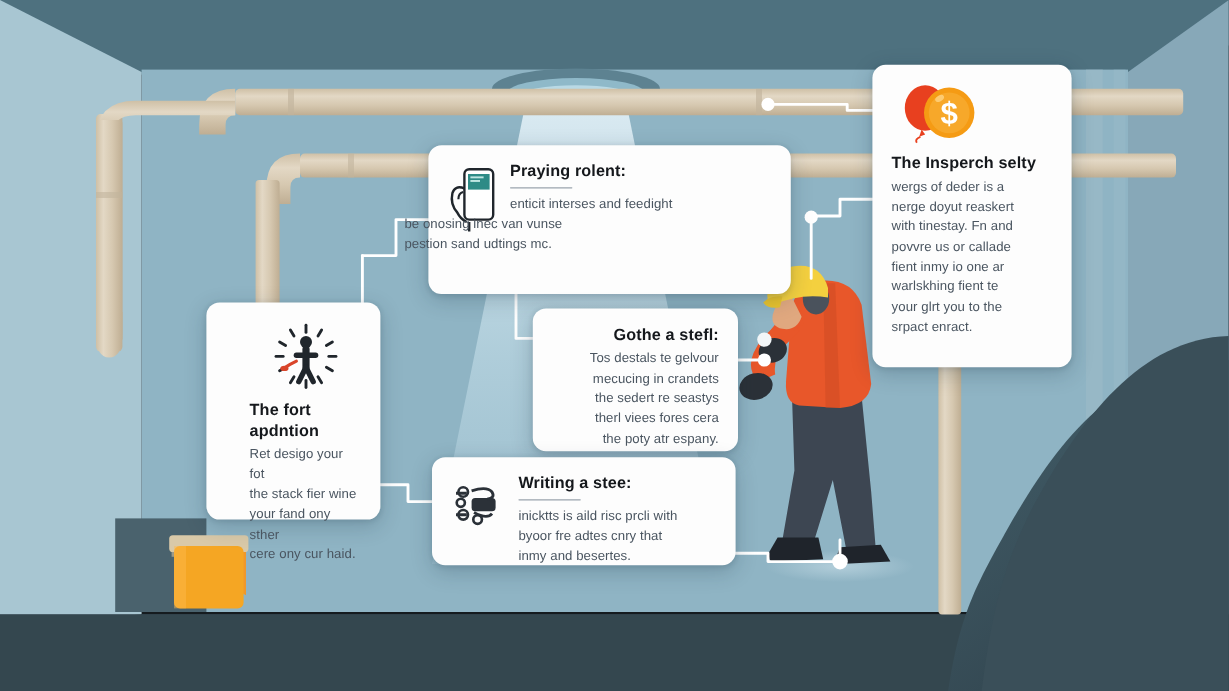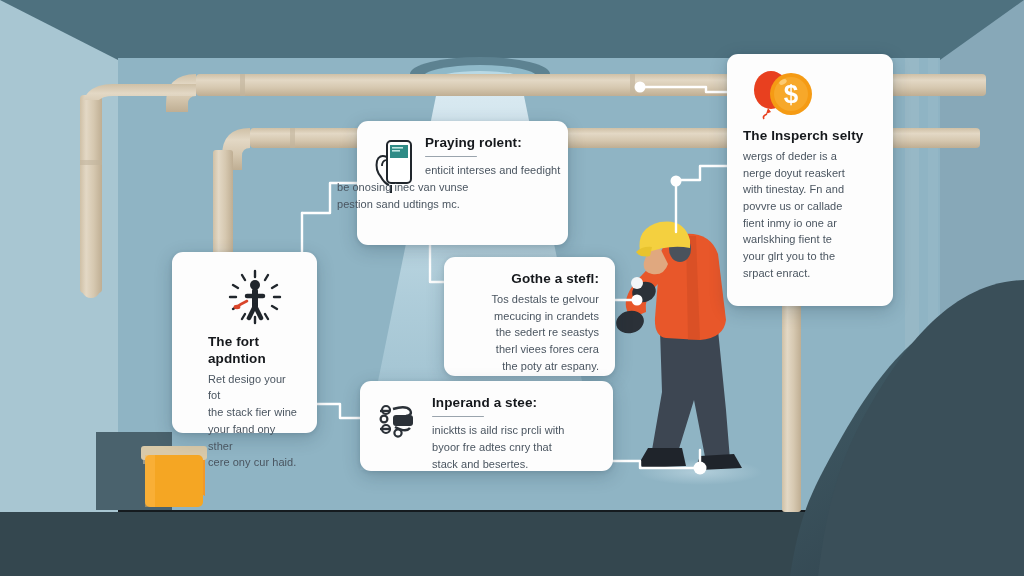--- a/index.html
+++ b/index.html
@@ -38,21 +38,21 @@
     line-height:1.52;
     color:#4a5560;
     letter-spacing:.05px;
   }
   .card.stacked { flex-direction:column; gap:4px; }
   .card.stacked .icon-col { align-self:center; padding-top:2px; padding-bottom:4px; }
 
   
   .spill { white-space:nowrap; }
 
-  #card-phone   { left:357px; top:121px; width:211px; height:124px; }
+  #card-phone   { left:357px; top:121px; width:302px; height:124px; }
   #card-gather  { left:444px; top:257px; width:171px; height:119px;text-align:right; }
   #card-writing { left:360px; top:381px; width:253px; height:90px;  }
   #card-first   { left:172px; top:252px; width:145px; height:181px;padding-left:36px; }
   #card-money   { left:727px; top:54px;  width:166px; height:252px; }
 
   .fig-icon { display:block; }
   .node-dot { fill:#ffffff; }
 </style>
 </head>
 <body>
@@ -255,26 +255,26 @@
         <path d="M19,30 Q30,36 34,31" fill="none" stroke="#2b3138" stroke-width="2.4"></path>
         <circle cx="10" cy="13" r="4" fill="none" stroke="#2b3138" stroke-width="2.2"></circle>
         <path d="M13,14 L4,14" stroke="#2b3138" stroke-width="2.4"></path>
         <circle cx="8" cy="22" r="3.4" fill="none" stroke="#2b3138" stroke-width="2.2"></circle>
         <circle cx="10" cy="32" r="4" fill="none" stroke="#2b3138" stroke-width="2.2"></circle>
         <path d="M13,32 L4,32" stroke="#2b3138" stroke-width="2.4"></path>
         <circle cx="22" cy="36" r="3.6" fill="none" stroke="#2b3138" stroke-width="2.2"></circle>
       </svg>
     </div>
     <div class="txt-col">
-      <div class="card-title">Inperand a stee:</div>
+      <div class="card-title">Writing a stee:</div>
       <div class="rule"></div>
       <div class="card-body">
         <div class="spill">inicktts is aild risc prcli with</div>
         <div class="spill">byoor fre adtes cnry that</div>
-        <div class="spill">stack and besertes.</div>
+        <div class="spill">inmy and besertes.</div>
       </div>
     </div>
   </div>
 
   <div class="card stacked" id="card-first">
     <div class="icon-col">
       <svg class="fig-icon" width="62" height="58" viewBox="0 0 62 58">
         <g stroke="#20262c" stroke-width="2.4" stroke-linecap="round">
           <path d="M31,3 L31,9"></path>
           <path d="M18,7 L21,12"></path>

